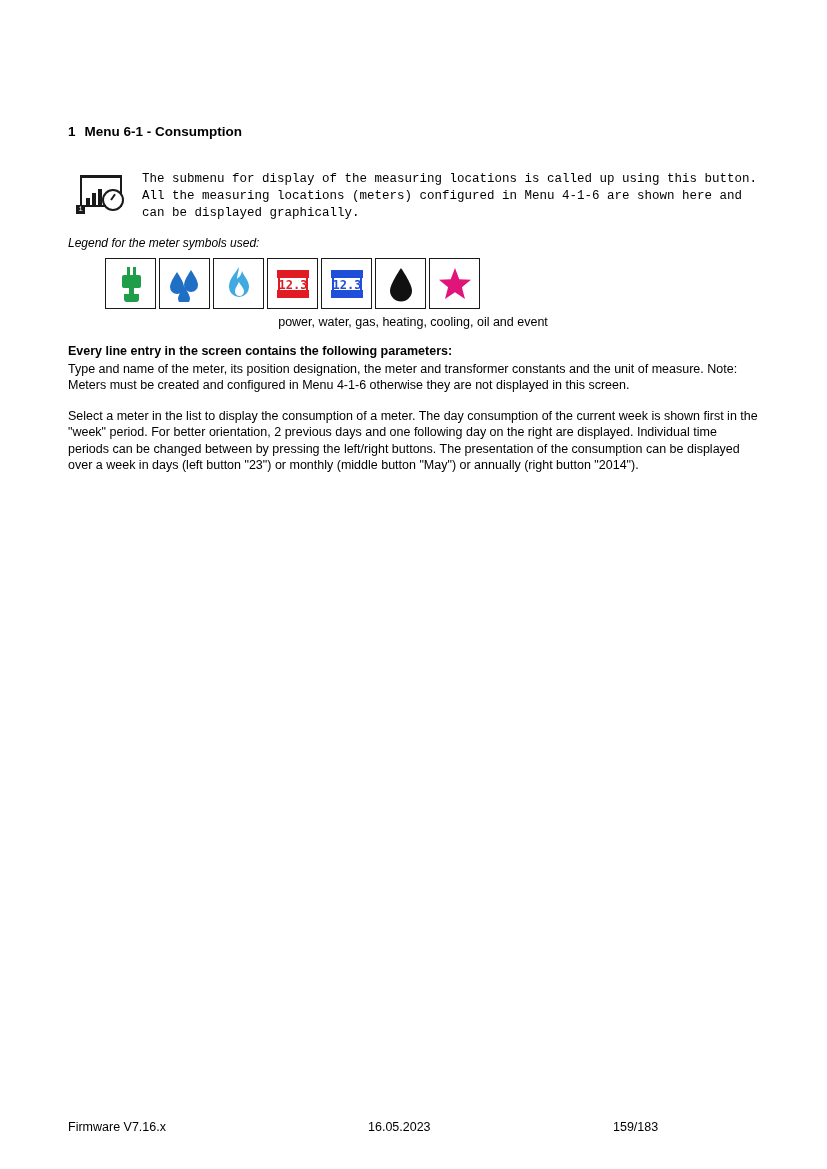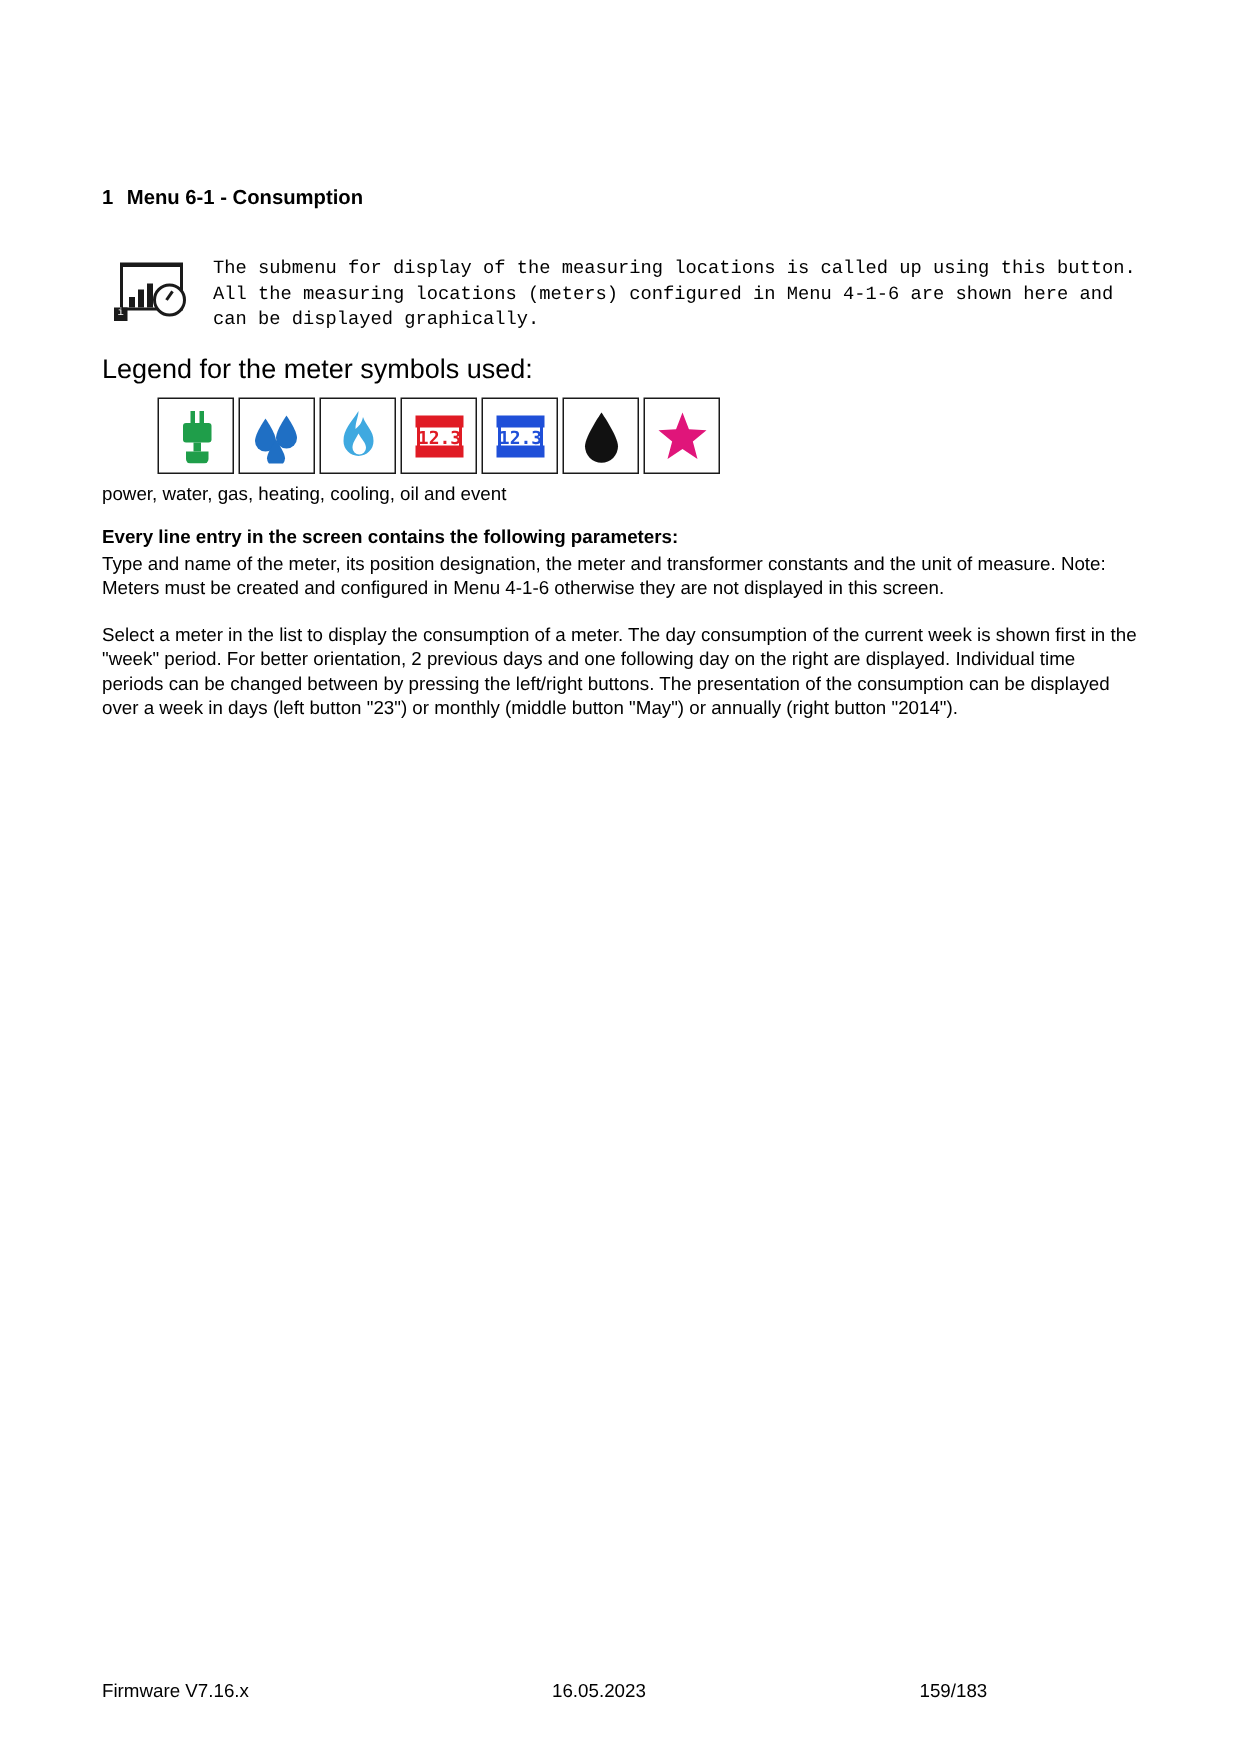--- a/index.html
+++ b/index.html
@@ -110,22 +110,23 @@
     bottom: 1px;
     width: 9px;
     height: 9px;
     background: #1a1a1a;
     color: #ffffff;
     font-size: 7px;
     line-height: 9px;
     text-align: center;
   }
   .legend-label {
-    font-size: 18px;
+    font-size: 12px;
     margin: 4px 0 8px 0;
+    font-style: italic;
   }
   .symbol-row {
     display: flex;
     gap: 3px;
     margin: 0 0 6px 0;
     padding-left: 37px;
   }
   .symbol-cell {
     width: 51px;
     height: 51px;
@@ -137,20 +138,21 @@
   .sym {
     position: absolute;
     left: 0; top: 0; right: 0; bottom: 0;
     display: flex;
     align-items: center;
     justify-content: center;
   }
   .caption {
     font-size: 12.5px;
     margin: 6px 0 14px 0;
+    text-align: center;
   }
   p.para {
     font-size: 12.5px;
     line-height: 16.5px;
     margin: 0 0 14px 0;
   }
   .bold-lead {
     font-weight: bold;
     font-size: 12.5px;
     margin: 0 0 1px 0;

